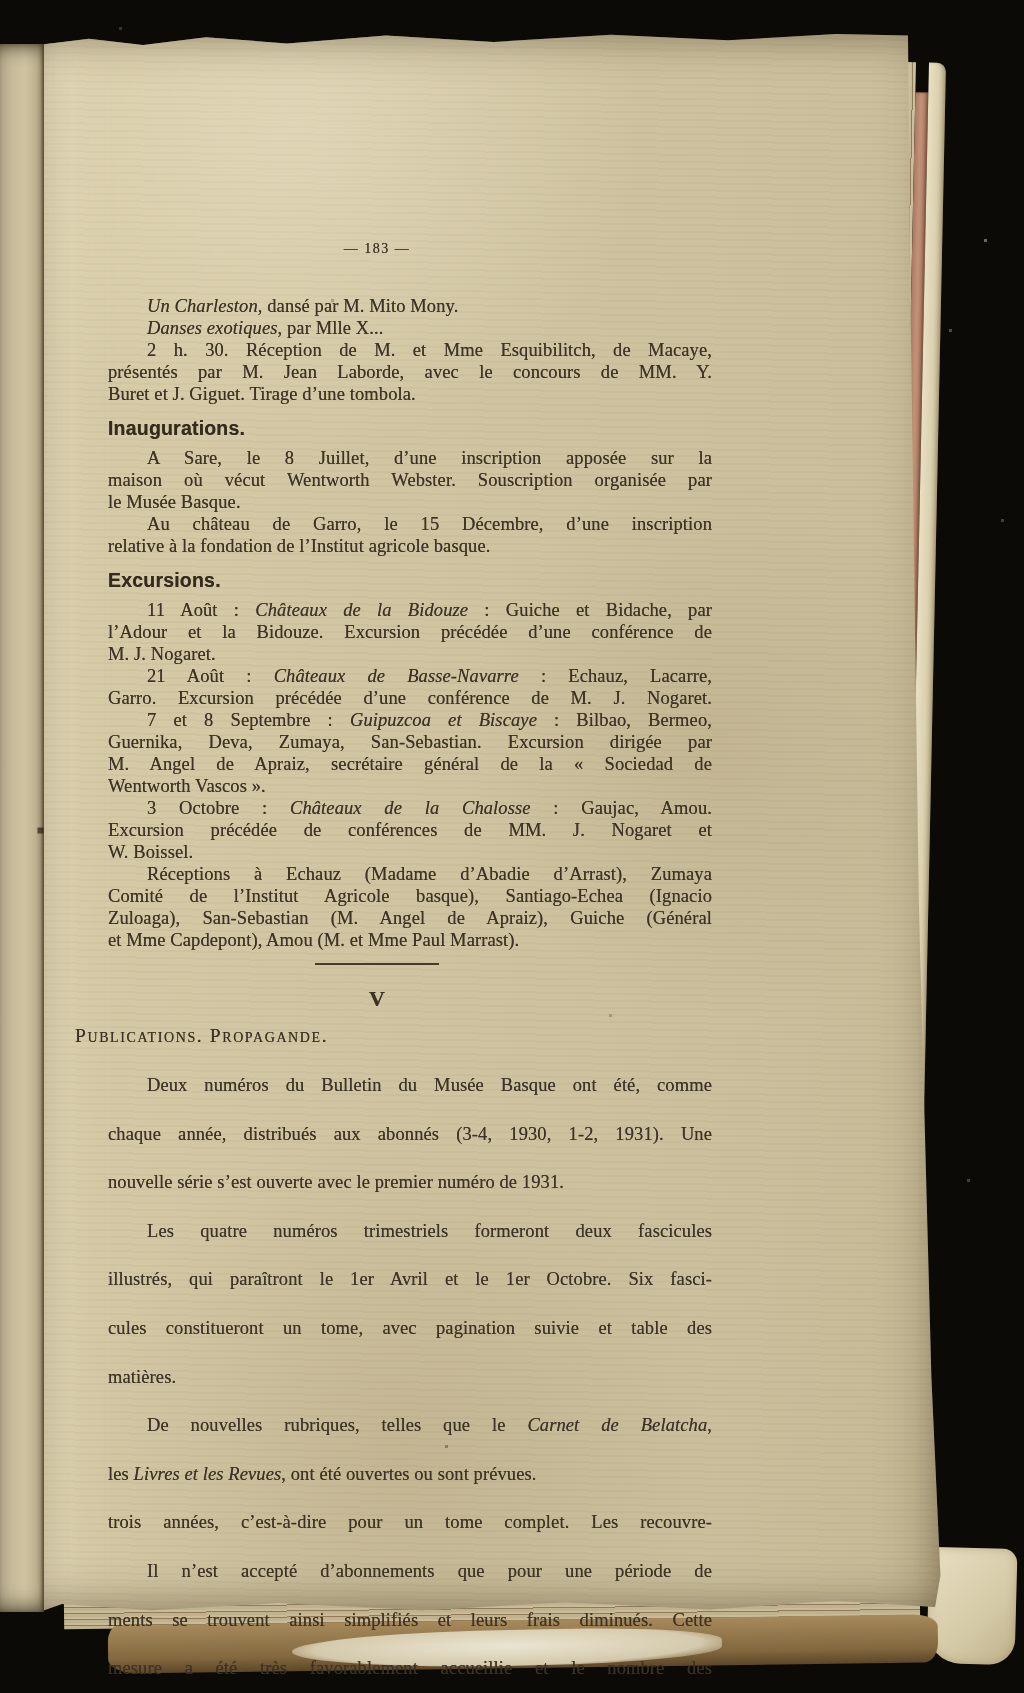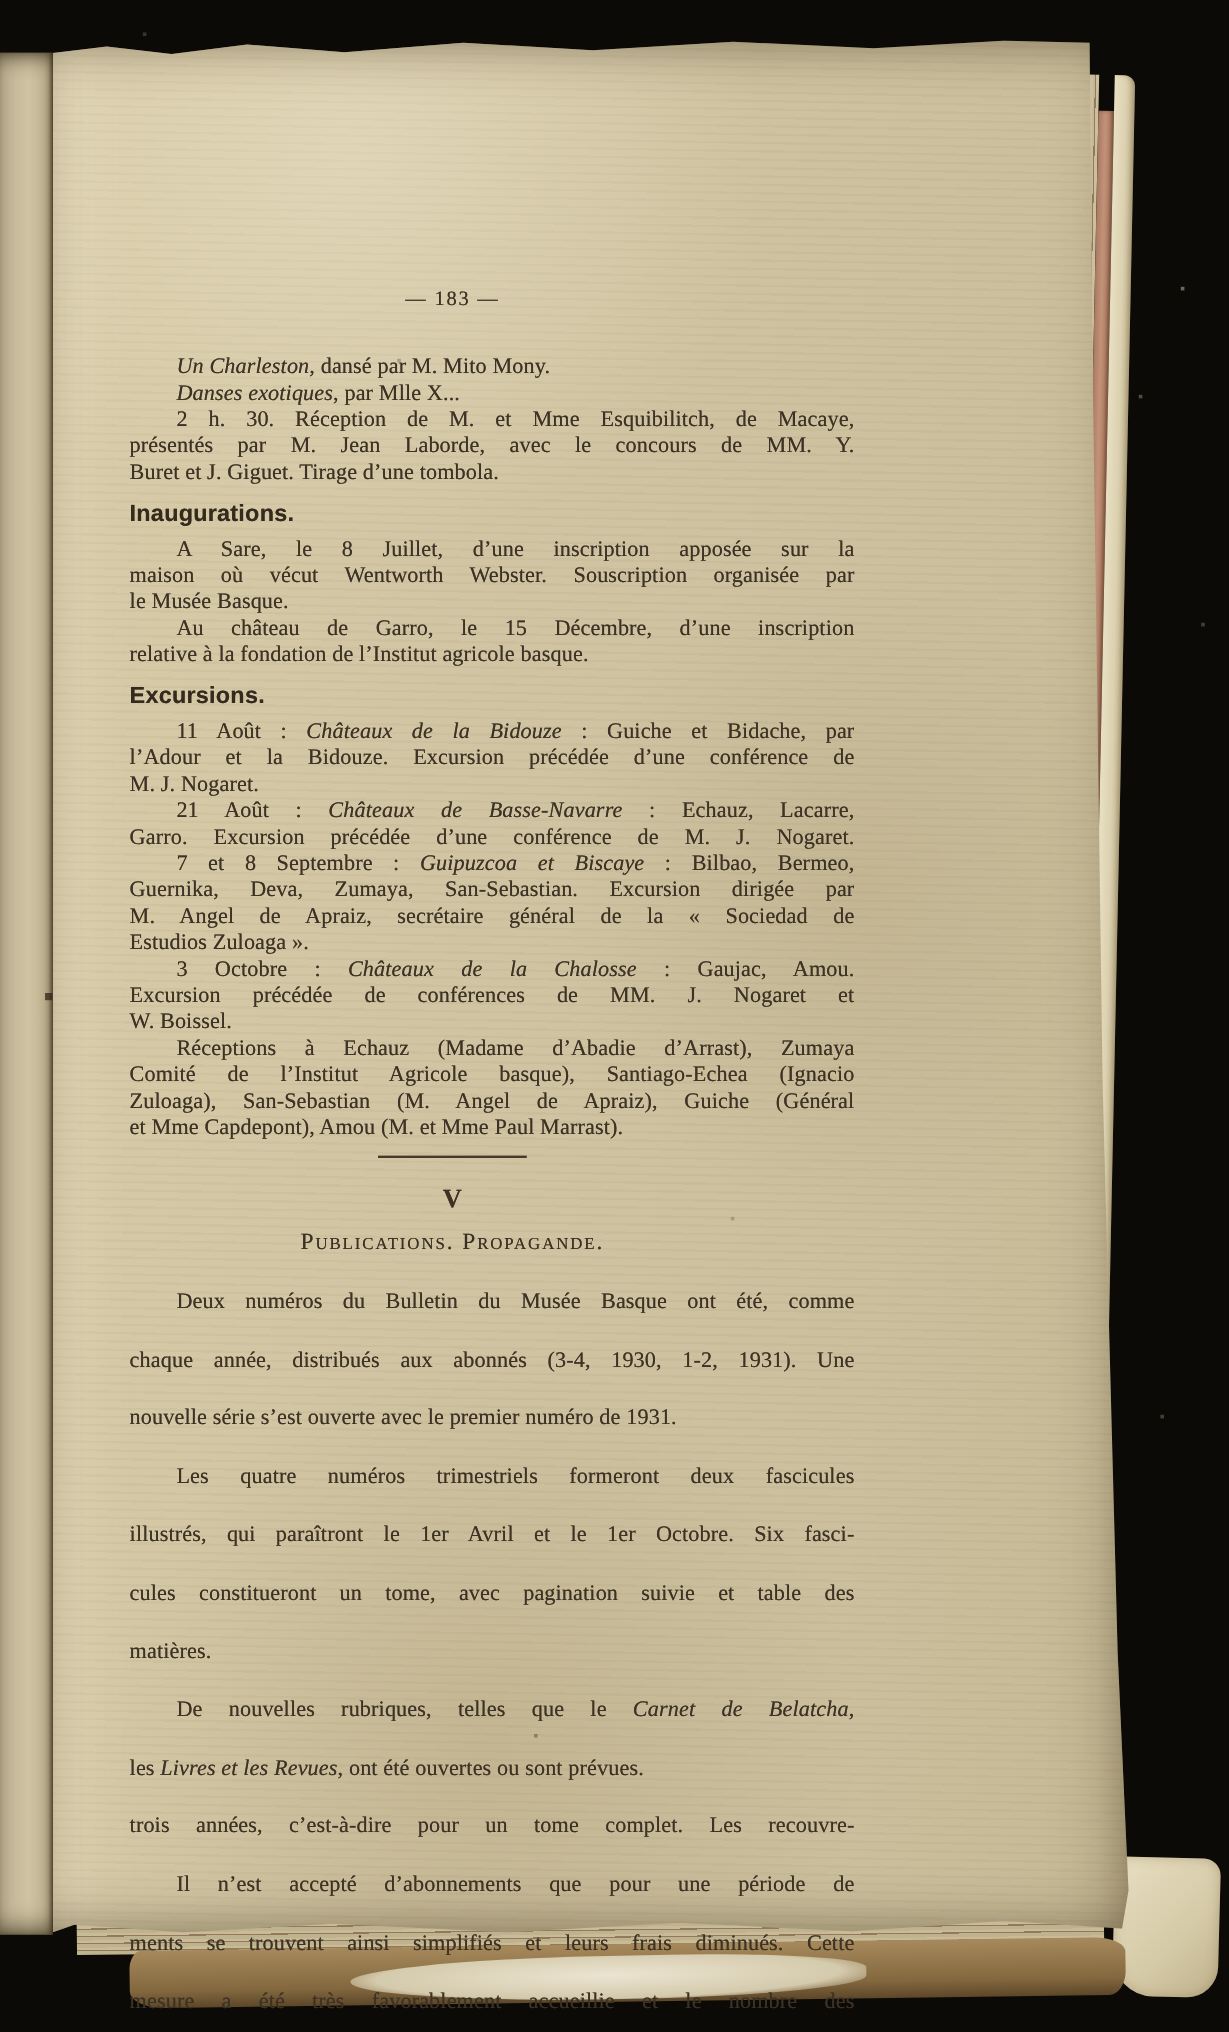--- a/index.html
+++ b/index.html
@@ -96,28 +96,28 @@
   .page-text{
     position:absolute;left:108px;top:238px;width:604px;z-index:3;
     color:#3c3326;font-size:18.5px;
     text-shadow:0 0 .5px rgba(60,48,30,.75);
   }
   .line{line-height:22px;white-space:nowrap;letter-spacing:.1px;}
   .para.v .line{line-height:21.6px;margin-top:27px;}
   .line.j{text-align:justify;text-align-last:justify;}
   .line.ind{text-indent:39px;}
   .it{font-style:italic;}
-  .pagenum{text-align:center;line-height:22px;letter-spacing:1.5px;font-size:17px;
+  .pagenum{text-align:center;line-height:22px;letter-spacing:1.5px;font-size:14px;
     transform:translateX(-33px);margin-bottom:35px;}
   .heading{font-family:"Liberation Sans", sans-serif;font-weight:700;font-size:19.5px;
     line-height:22px;margin:12px 0 8px;color:#342b1e;letter-spacing:.2px;}
   .rule{width:124px;border-top:2px solid #463b29;margin:12px auto 0;transform:translateX(-33px);}
   .vnum{text-align:center;font-size:22px;font-weight:700;line-height:26px;margin-top:21px;
     transform:translateX(-33px);}
-  .sectitle{text-align:center;font-variant:small-caps;font-size:19.5px;letter-spacing:1.6px;
+  .sectitle{font-variant:small-caps;font-size:19.5px;letter-spacing:1.6px;
     line-height:24px;margin:12px 0 19px;transform:translateX(-33px);color:#3a3124;}
 </style>
 </head>
 <body>
 
 <div class="scene">
   <div class="dust-specks"></div>
   <div class="gutter"></div>
 
   <div class="right-edges">
@@ -163,21 +163,21 @@
         <div class="line"><span>M. J. Nogaret.</span></div>
       </div>
       <div class="para">
         <div class="line j ind"><span>21 Août : </span><span class="it">Châteaux de Basse-Navarre</span><span> : Echauz, Lacarre,</span></div>
         <div class="line j"><span>Garro. Excursion précédée d’une conférence de M. J. Nogaret.</span></div>
       </div>
       <div class="para">
         <div class="line j ind"><span>7 et 8 Septembre : </span><span class="it">Guipuzcoa et Biscaye</span><span> : Bilbao, Bermeo,</span></div>
         <div class="line j"><span>Guernika, Deva, Zumaya, San-Sebastian. Excursion dirigée par</span></div>
         <div class="line j"><span>M. Angel de Apraiz, secrétaire général de la « Sociedad de</span></div>
-        <div class="line"><span>Estudios Zuloaga ».</span></div>
+        <div class="line"><span>Wentworth Vascos ».</span></div>
       </div>
       <div class="para">
         <div class="line j ind"><span>3 Octobre : </span><span class="it">Châteaux de la Chalosse</span><span> : Gaujac, Amou.</span></div>
         <div class="line j"><span>Excursion précédée de conférences de MM. J. Nogaret et</span></div>
         <div class="line"><span>W. Boissel.</span></div>
       </div>
       <div class="para">
         <div class="line j ind"><span>Réceptions à Echauz (Madame d’Abadie d’Arrast), Zumaya</span></div>
         <div class="line j"><span>Comité de l’Institut Agricole basque), Santiago-Echea (Ignacio</span></div>
         <div class="line j"><span>Zuloaga), San-Sebastian (M. Angel de Apraiz), Guiche (Général</span></div>

